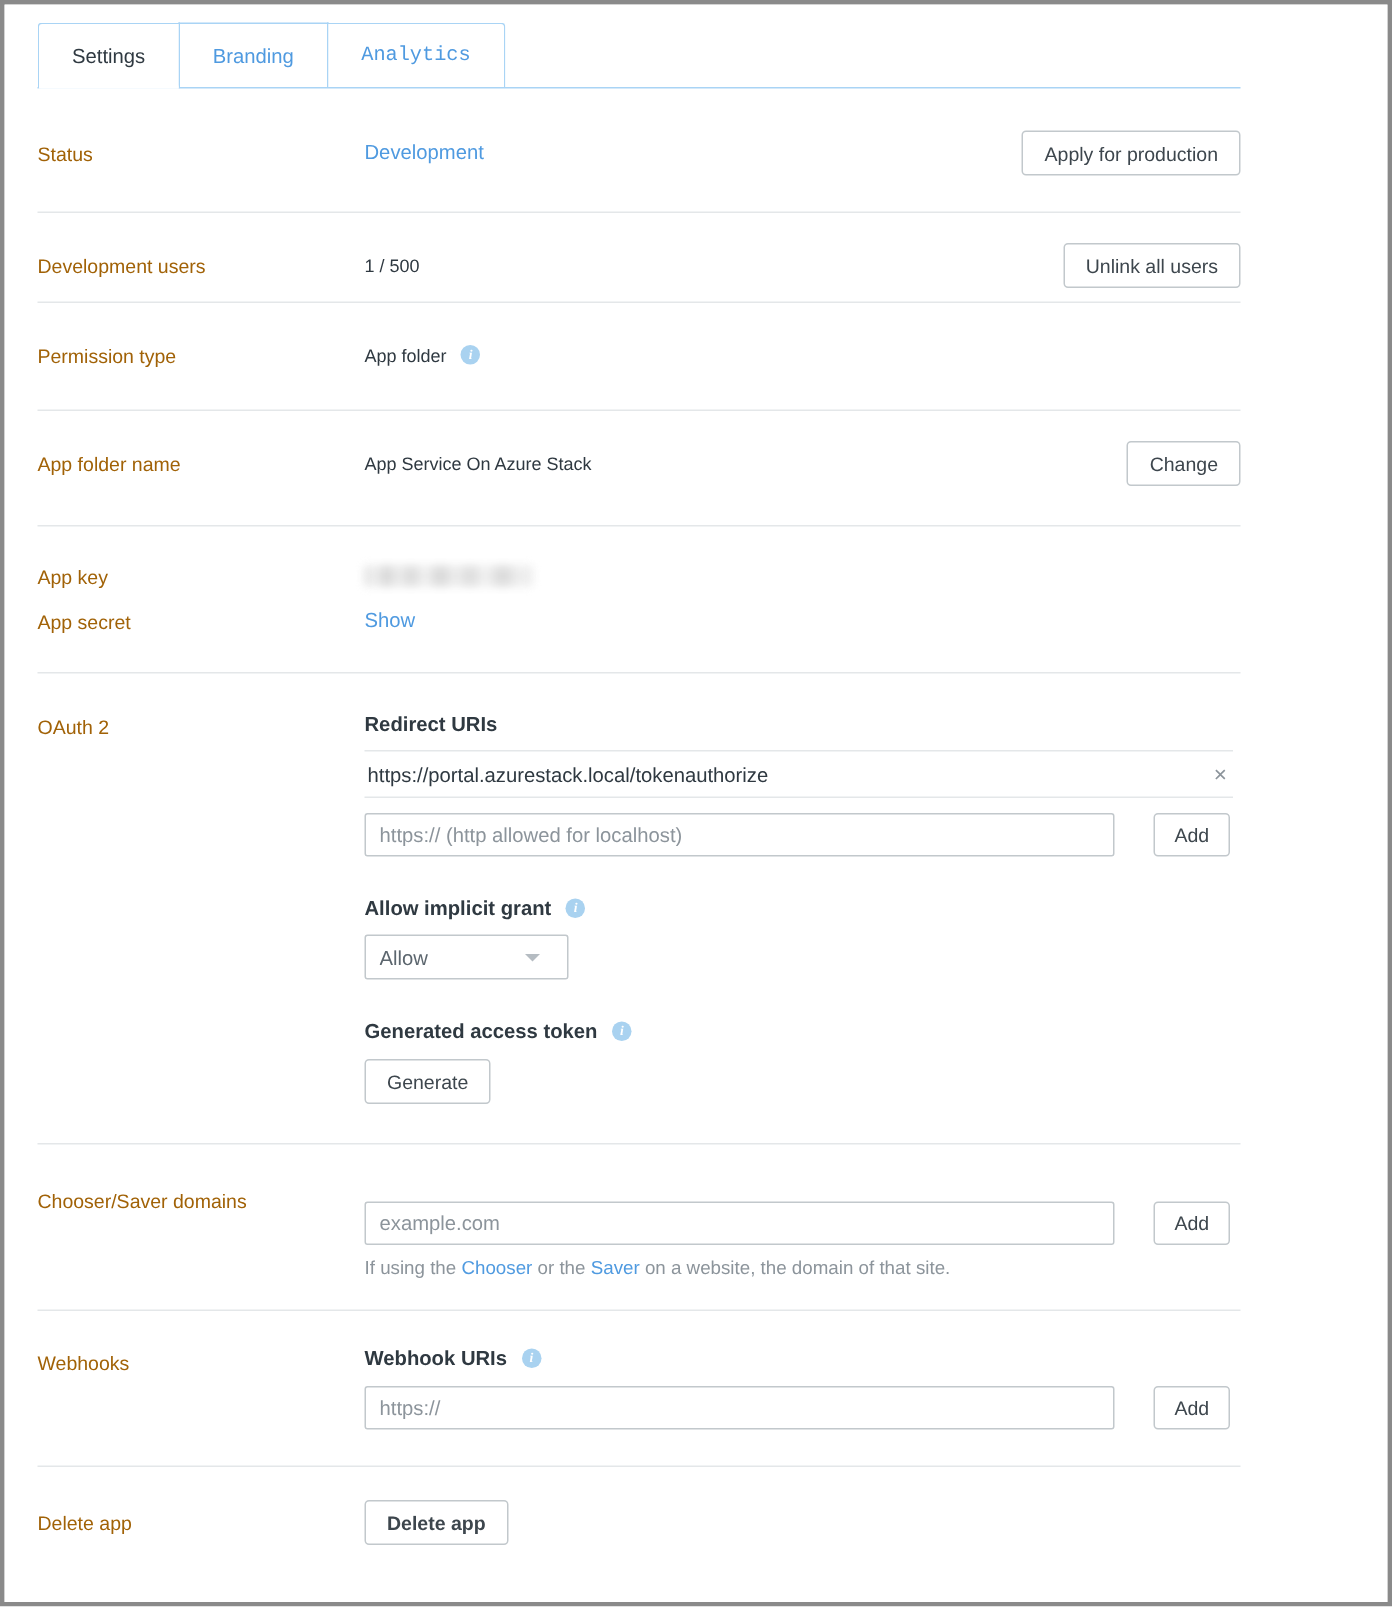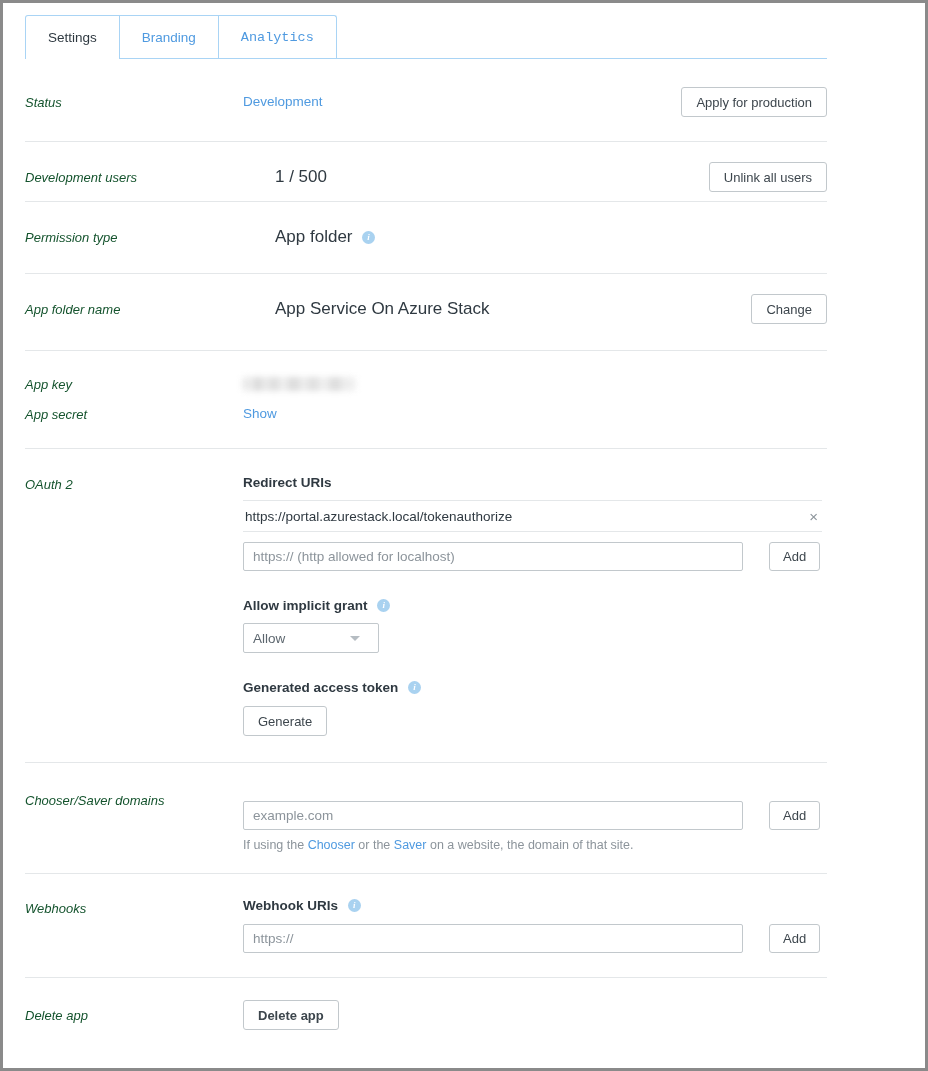--- a/index.html
+++ b/index.html
@@ -88,38 +88,37 @@
     align-items: flex-start;
     border-bottom: 1px solid #e4e7e9;
     padding: 22px 0 22px 0;
     min-height: 52px;
     position: relative;
   }
   .row:last-child { border-bottom: none; }
   .row-label {
     width: 218px;
     flex: 0 0 218px;
-    color: #14532d;
+    color: #a16207;
     font-size: 13px;
     line-height: 18px;
     padding-top: 1px;
-    font-style: italic;
   }
   .row-body {
     flex: 1 1 auto;
     min-width: 0;
     position: relative;
   }
   .row-action {
     flex: 0 0 auto;
     margin-left: auto;
     padding-left: 12px;
   }
 
-  .value-text { font-size: 17px; color: #2f3941; line-height: 18px; margin-left: 32px; }
+  .value-text { font-size: 12px; color: #2f3941; line-height: 18px; }
   .value-link { font-size: 13.5px; color: #4f9ae0; line-height: 18px; cursor: pointer; }
 
   
   .btn {
     display: inline-flex;
     align-items: center;
     justify-content: center;
     height: 29px;
     padding: 0 13px;
     border: 1px solid #c2c8cc;

